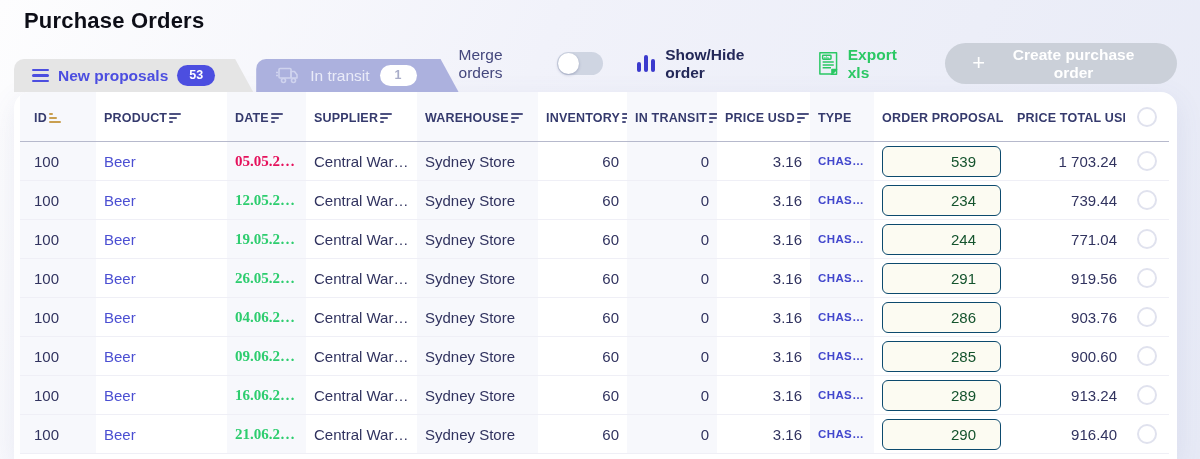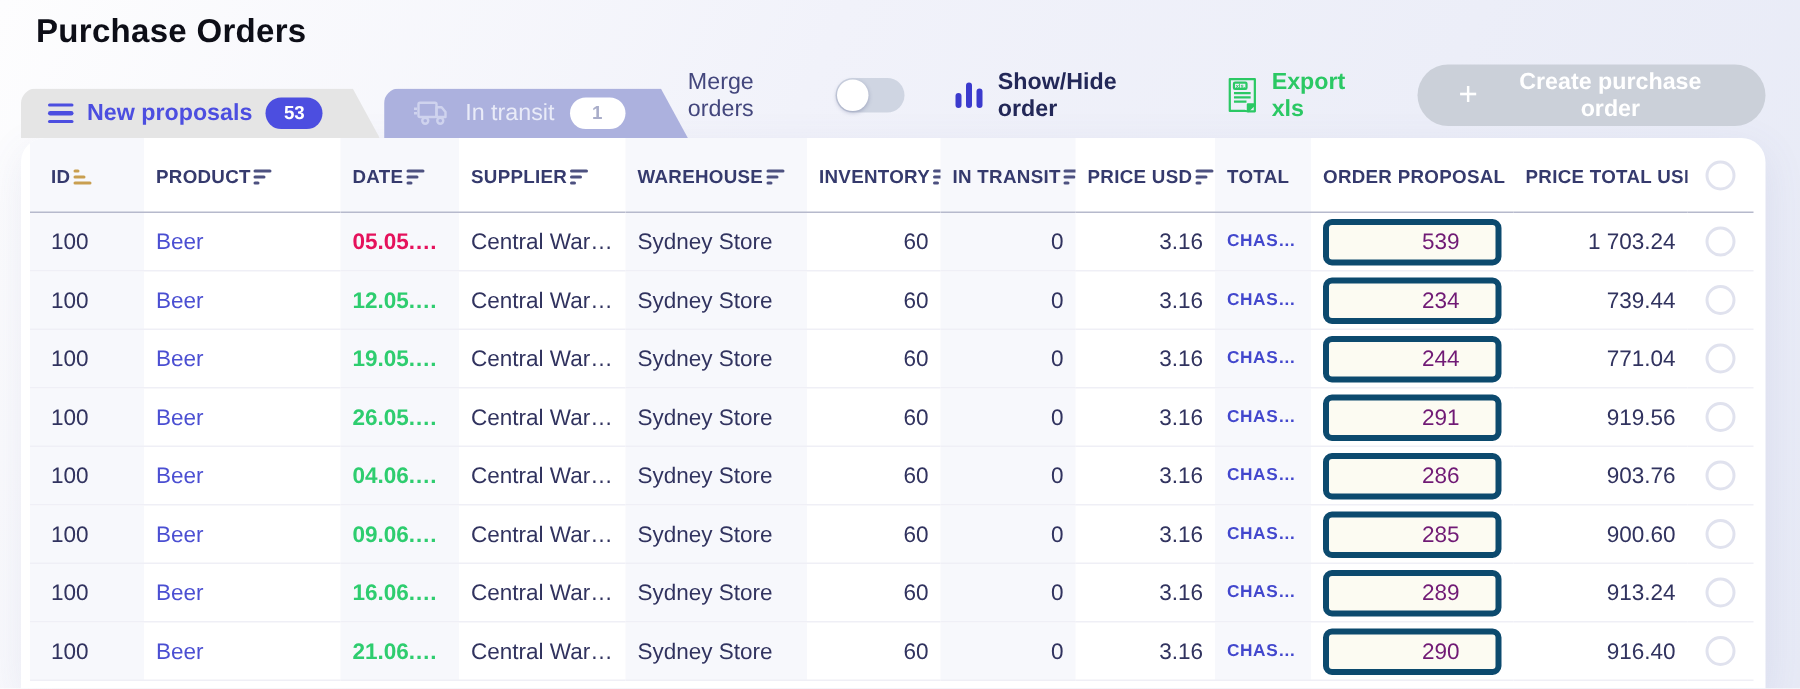--- a/index.html
+++ b/index.html
@@ -150,33 +150,33 @@
   .hdr-icon b { display: block; height: 2px; border-radius: 1px; background: #4d5180; }
   .hdr-icon.desc b:nth-child(1) { width: 12px; }
   .hdr-icon.desc b:nth-child(2) { width: 8px; }
   .hdr-icon.desc b:nth-child(3) { width: 4px; }
   .hdr-icon.gold b { background: #c99f50; }
   .hdr-icon.asc b:nth-child(1) { width: 4px; }
   .hdr-icon.asc b:nth-child(2) { width: 8px; }
   .hdr-icon.asc b:nth-child(3) { width: 12px; }
 
   .product-link { color: #4b4fd2; cursor: pointer; }
-  .date-cell { font-weight: 700; }
+  .date-cell { font-weight: 700; font-family: Liberation Serif, serif; }
   .date-overdue { color: var(--overdue-red, #e5125c); }
   .date-ok { color: var(--ok-green, #2ecd6f); }
   .type-cell { font-size: 11.5px; font-weight: 700; letter-spacing: .4px; color: #4247cd; }
   .proposal-input {
     width: 100%;
     height: 31px;
     background: #fcfbf2;
-    border: 4px solid #0c4a6e;
+    border: 1px solid #0c4a6e;
     border-radius: 6px;
     text-align: right;
     padding-right: 24px;
-    color: #701a75;
+    color: #14532d;
     font-family: inherit;
     font-size: 15px;
     outline: none;
   }
   .circle {
     width: 20px; height: 20px;
     border: 2px solid #e0e2ee;
     border-radius: 50%;
     margin: 0 auto;
     cursor: pointer;
@@ -323,21 +323,21 @@
             </span></th>
           <th class="al-r"><span class="hdr-cell">
               <span>PRICE USD</span>
               <span class="hdr-icon desc">
                 <b></b>
                 <b></b>
                 <b></b>
               </span>
             </span></th>
           <th class="shaded"><span class="hdr-cell">
-              <span>TOTAL</span>
+              <span>TYPE</span>
             </span></th>
           <th class="al-r"><span class="hdr-cell">
               <span>ORDER PROPOSAL</span>
             </span></th>
           <th class="al-r"><span class="hdr-cell">
               <span>PRICE TOTAL USD</span>
             </span></th>
           <th>
             <div class="circle"></div>
           </th>

